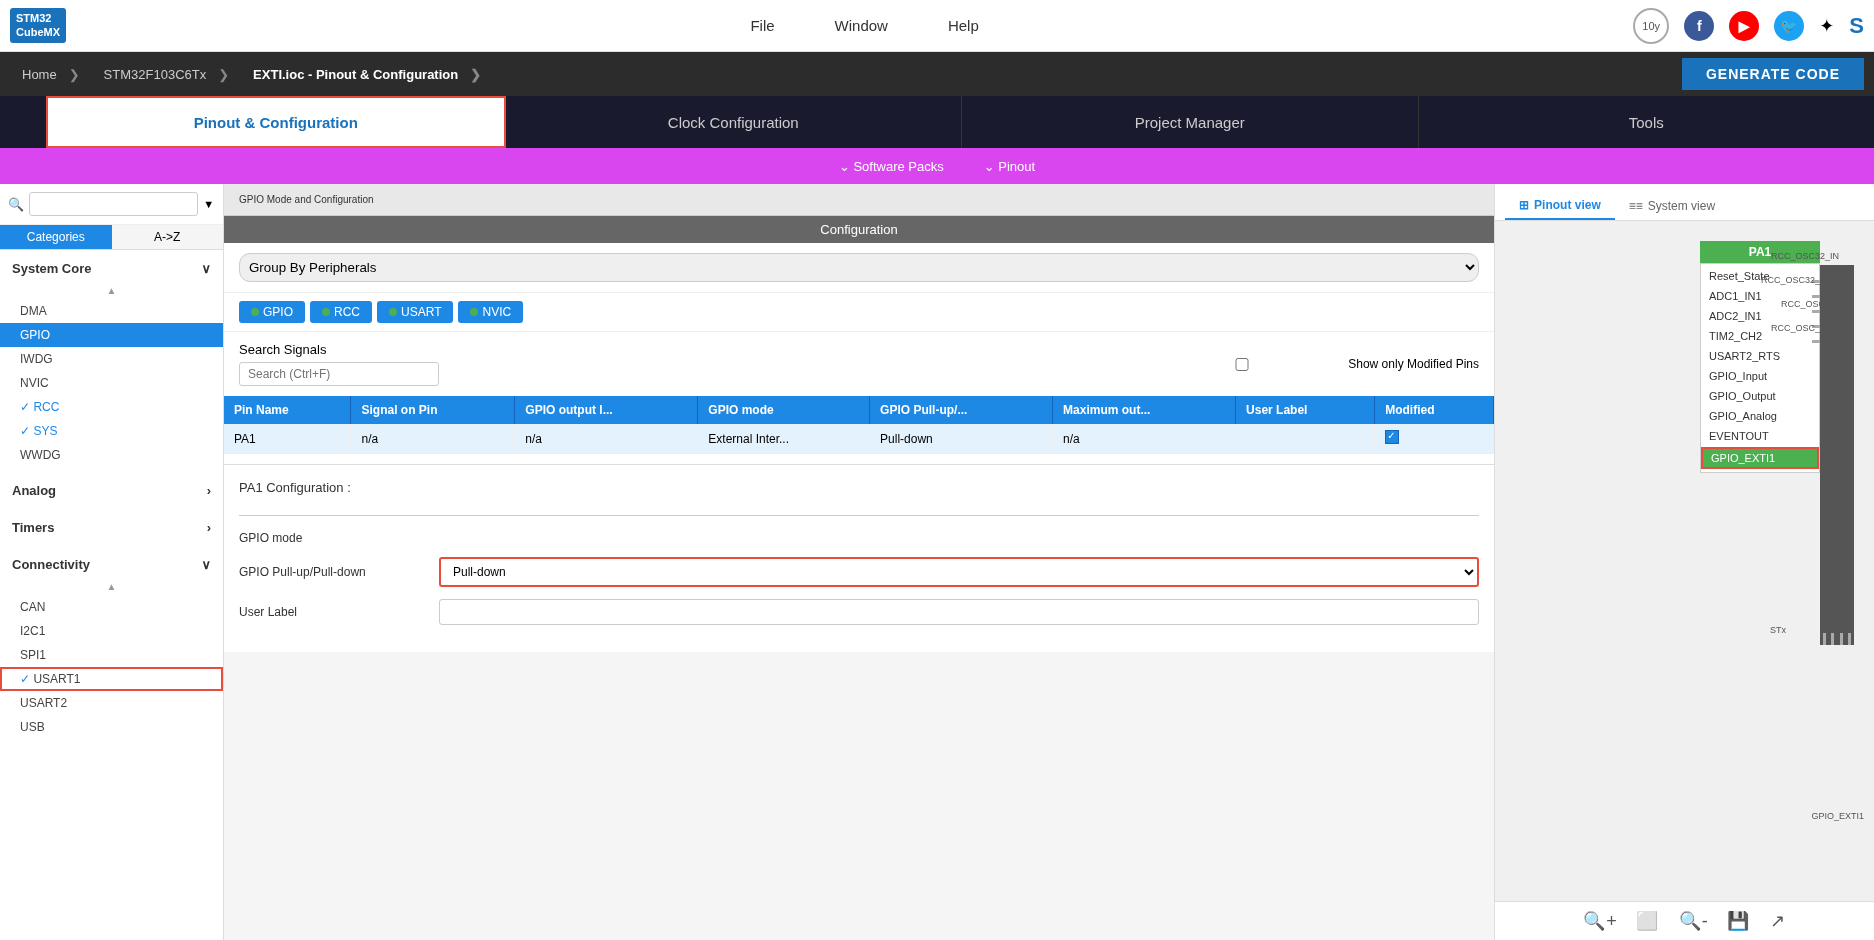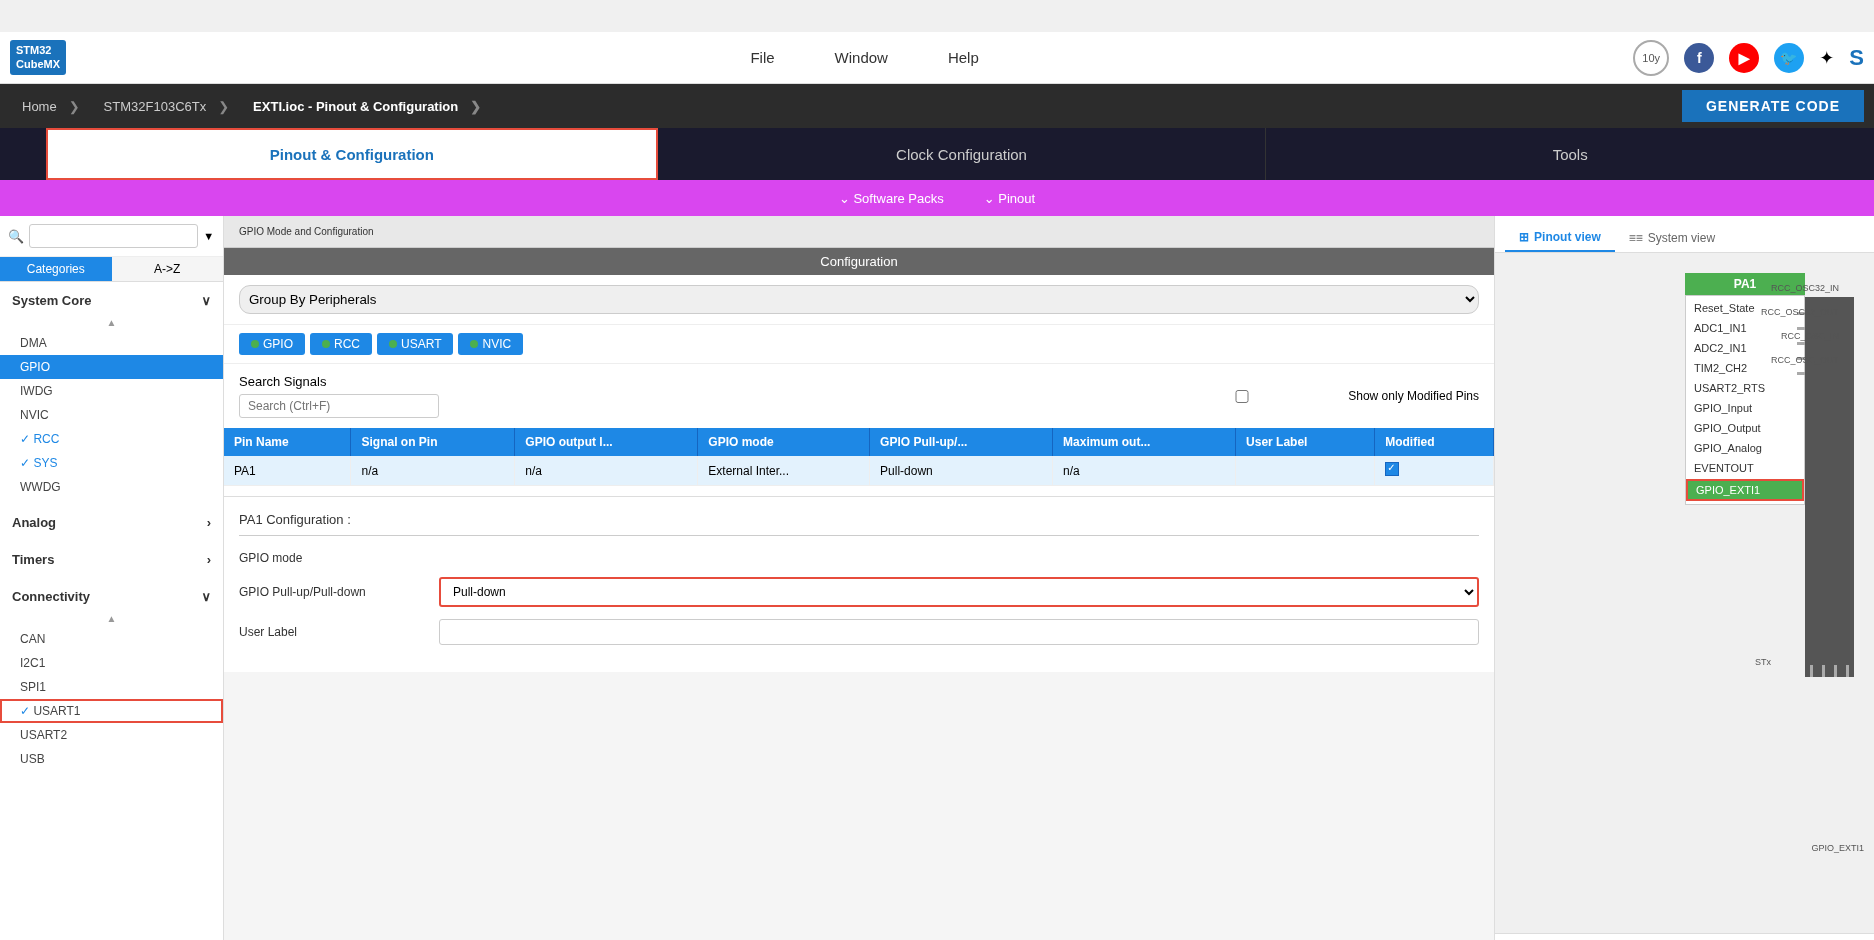--- a/index.html
+++ b/index.html
@@ -6,21 +6,20 @@
     body { background: #f0f0f0; width: 1874px; min-height: 940px; font-size: 13px; overflow-x: hidden; }
 
     
     .menu-bar {
       background: #fff;
       display: flex;
       align-items: center;
       height: 52px;
       padding: 0 10px;
       border-bottom: 1px solid #ddd;
-      margin-top: 32px;
     }
     .logo-area {
       display: flex;
       align-items: center;
       margin-right: 30px;
     }
     .logo-box {
       background: #1a72bb;
       color: white;
       font-size: 11px;
@@ -349,21 +348,21 @@
     .pa1-config {
       padding: 15px;
       border-top: 1px solid #ddd;
       margin-top: 10px;
     }
     .pa1-config-title {
       font-size: 13px;
       color: #333;
       margin-bottom: 15px;
       border-bottom: 1px solid #ccc;
-      padding-bottom: 8px;
+      padding-bottom: 20px;
     }
     .config-row {
       display: flex;
       align-items: center;
       margin-bottom: 12px;
       gap: 20px;
     }
     .config-label {
       width: 180px;
       font-size: 12px;
@@ -494,20 +493,21 @@
 <div class="breadcrumb-bar">
   <span class="breadcrumb-item">Home</span>
   <span class="breadcrumb-item">STM32F103C6Tx</span>
   <span class="breadcrumb-item active">EXTI.ioc - Pinout &amp; Configuration</span>
   <button class="generate-code-btn">GENERATE CODE</button>
 </div>
 
 <div class="main-tabs">
   <div class="main-tab active" style="background:white;color:#1a72bb;border:2px solid #e74c3c;font-weight:bold;">Pinout &amp; Configuration</div>
   <div class="main-tab">Clock Configuration</div>
+  <div class="main-tab">Project Manager</div>
   <div class="main-tab" style="border-right:none;">Tools</div>
 </div>
 
 <div class="sub-tabs">
   <span class="sub-tab">⌄ Software Packs</span>
   <span class="sub-tab">⌄ Pinout</span>
 </div>
 
 <div class="content-area">
 
@@ -687,21 +687,21 @@
             <div class="pin-label">TIM2_CH2</div>
             <div class="pin-label">USART2_RTS</div>
             <div class="pin-label">GPIO_Input</div>
             <div class="pin-label">GPIO_Output</div>
             <div class="pin-label">GPIO_Analog</div>
             <div class="pin-label">EVENTOUT</div>
             <div class="pin-label selected-red">GPIO_EXTI1</div>
           </div>
         </div>
 
-        <div style="background:#555;width:49px;height:380px;margin-top:24px;position:relative;">
+        <div style="background:#555;width:34px;height:380px;margin-top:24px;position:relative;">
           <div style="position:absolute;bottom:10px;left:-50px;font-size:9px;color:#555;white-space:nowrap;">STx</div>
 
           <div style="position:absolute;left:-8px;top:15px;display:flex;flex-direction:column;gap:12px;">
             <div style="width:8px;height:3px;background:#aaa;"></div>
             <div style="width:8px;height:3px;background:#aaa;"></div>
             <div style="width:8px;height:3px;background:#aaa;"></div>
             <div style="width:8px;height:3px;background:#aaa;"></div>
             <div style="width:8px;height:3px;background:#aaa;"></div>
           </div>
 

